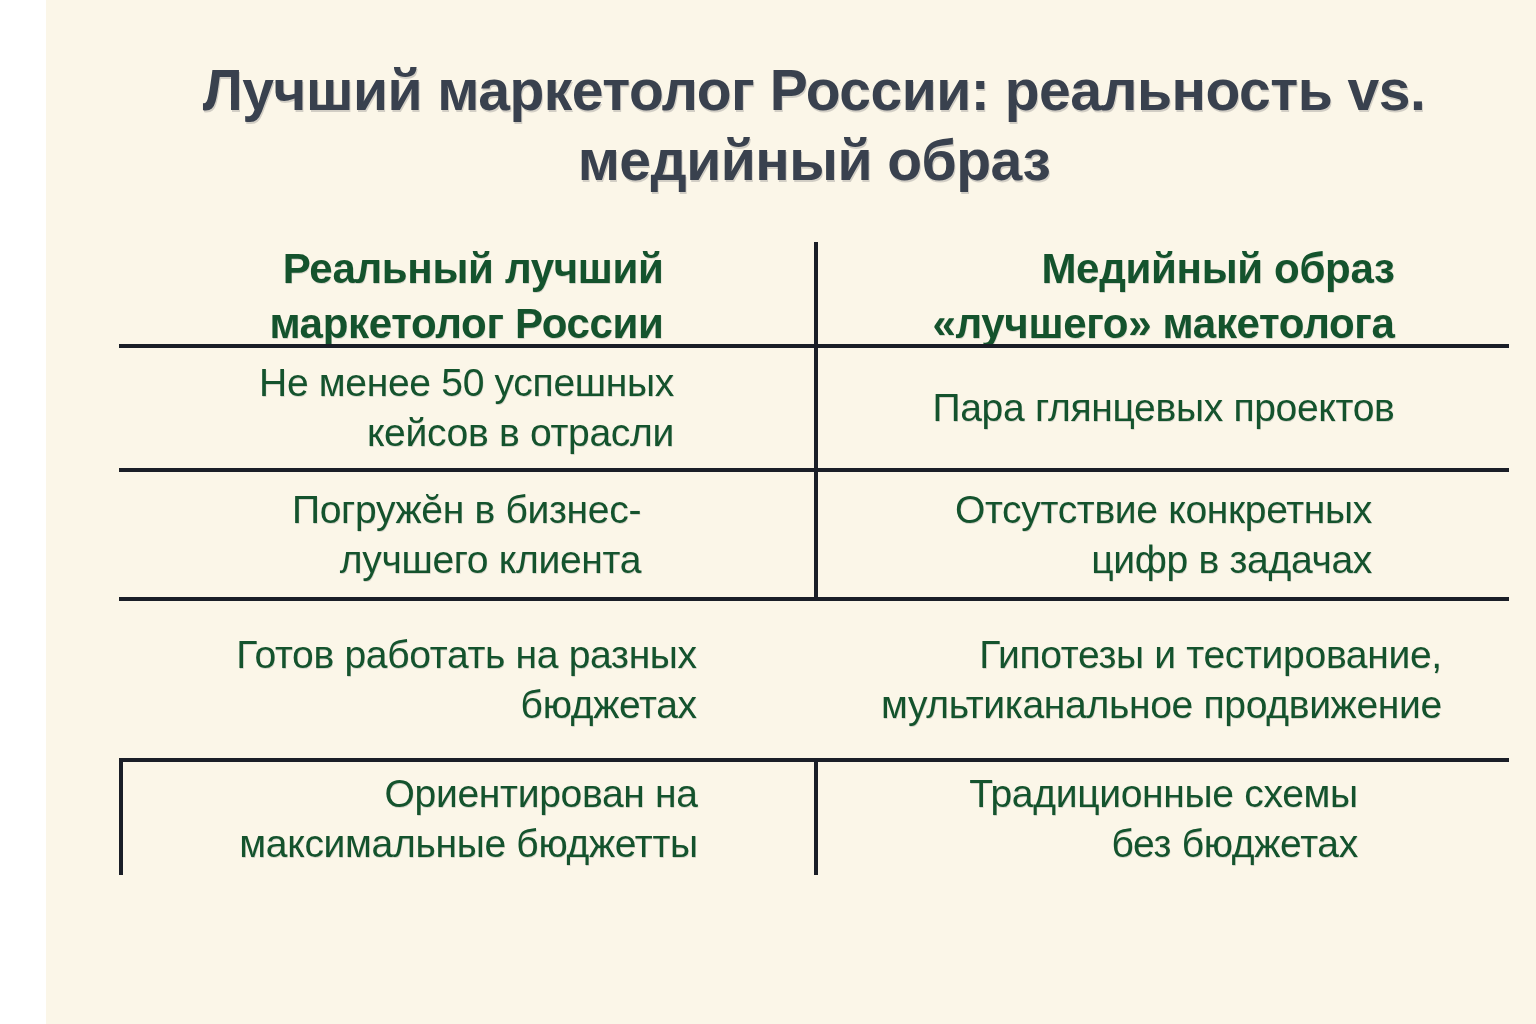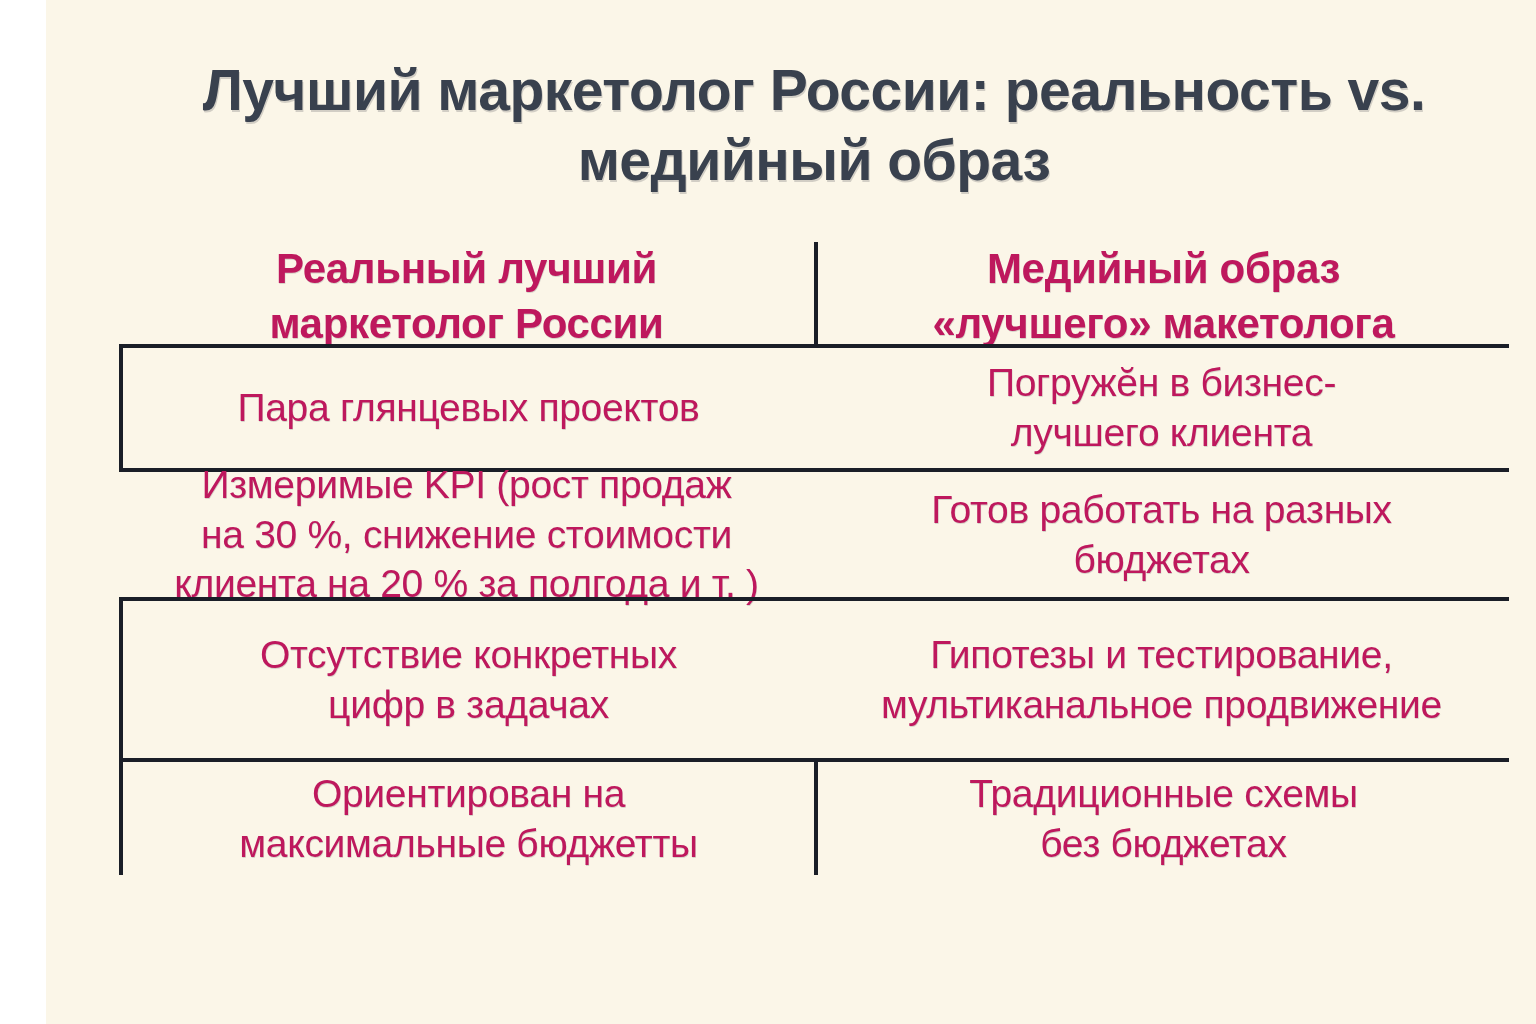--- a/index.html
+++ b/index.html
@@ -40,22 +40,22 @@
     width: 1390px;
     height: 730px;
     display: grid;
     grid-template-columns: 1fr 1fr;
     grid-template-rows: 102px 124px 129px 161px 117px 97px;
   }
   .cell {
     display: flex;
     align-items: center;
     justify-content: center;
-    text-align: center;
-    color: #be185d;
+    text-align: right;
+    color: #14532d;
     font-size: 39px;
     line-height: 1.28;
     white-space: pre-line;
     letter-spacing: -0.3px;
     text-shadow: 0.5px 1px 0 rgba(25, 29, 38, 0.16);
     padding: 4px 20px;
     box-sizing: border-box;
   }
   .cell.head {
     font-weight: 700;
@@ -79,33 +79,32 @@
   <div class="title">Лучший маркетолог России: реальность vs.
 медийный образ</div>
 
   <div class="table">
 
     <div class="cell head col-left">Реальный лучший
 маркетолог России</div>
     <div class="cell head col-right">Медийный образ
 «лучшего» макетолога</div>
 
+    <div class="cell col-left line-top">Не менее 50 успешных
+кейсов в отрасли</div>
     <div class="cell col-right line-top">Пара глянцевых проектов</div>
 
     <div class="cell col-left line-top">Погружӗн в бизнес-
 лучшего клиента</div>
 
-    <div class="cell col-left line-top">Измеримые KPI (рост продаж
-на 30 %, снижение стоимости
-клиента на 20 % за полгода и т. )</div>
+    <div class="cell col-right line-top">Отсутствие конкретных
+цифр в задачах</div>
+
     <div class="cell col-left line-top">Готов работать на разных
 бюджетах</div>
-
-    <div class="cell col-right line-top">Отсутствие конкретных
-цифр в задачах</div>
     <div class="cell col-left line-top">Гипотезы и тестирование,
 мультиканальное продвижение</div>
 
     <div class="cell col-right line-top">Ориентирован на
 максимальные бюджетты</div>
     <div class="cell col-right line-top">Традиционные схемы
 без бюджетах</div>
 
   </div>
 </div>

